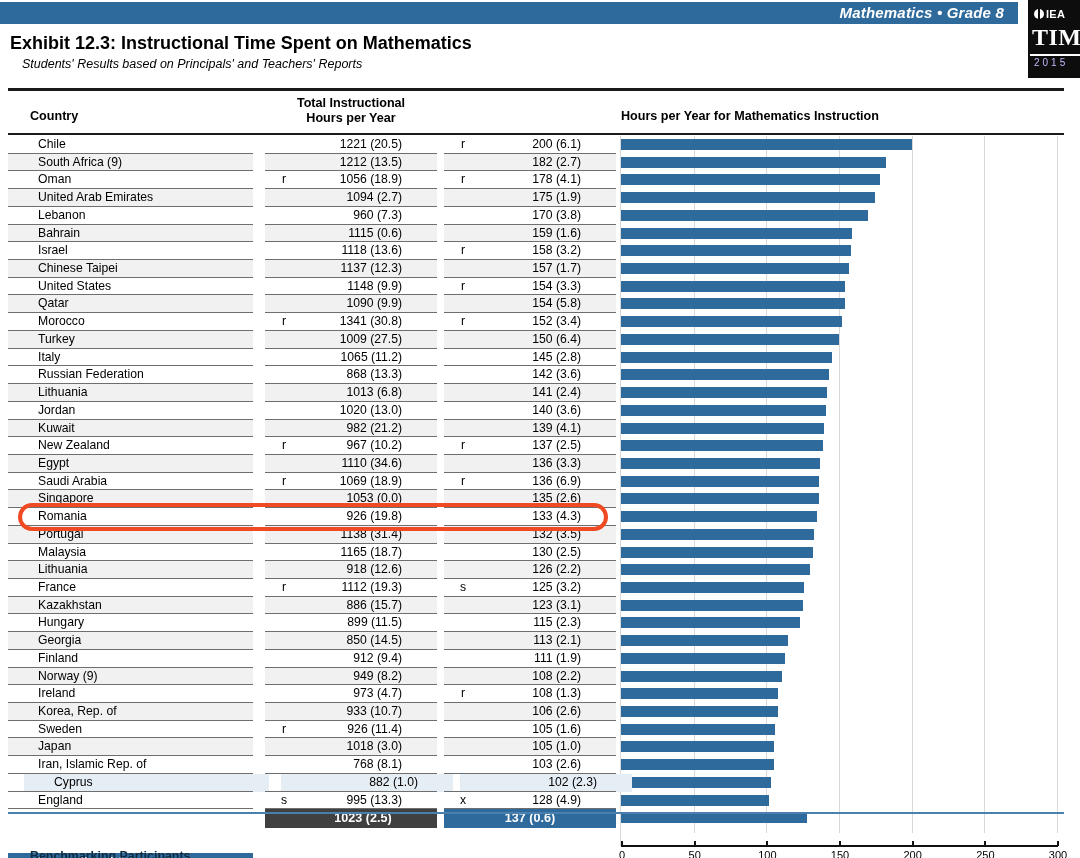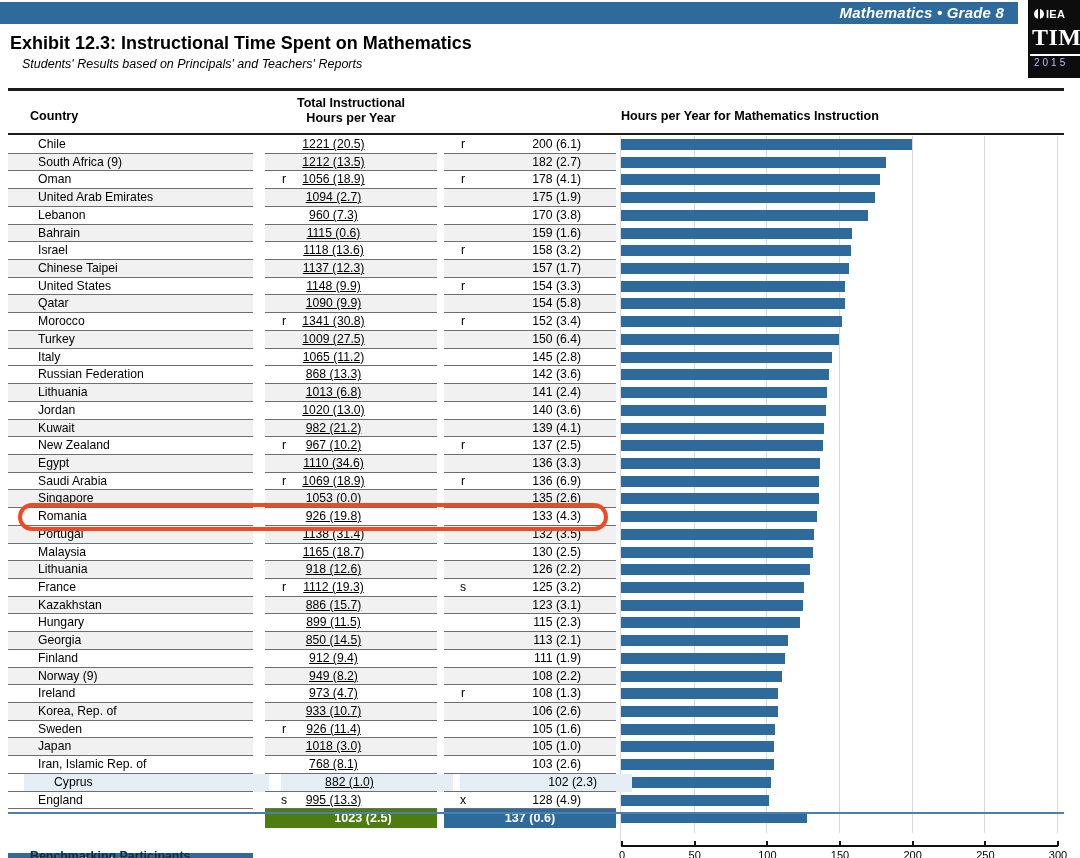--- a/index.html
+++ b/index.html
@@ -118,21 +118,21 @@
   }
   .cell {
     position: absolute;
     top: 0; height: 17.72px;
     line-height: 17.3px;
     font-size: 12.2px;
     color: #000;
   }
   .c-country { left: 8px; width: 245px; padding-left: 30px; }
   .c-flagT   { left: 265px; width: 38px; text-align: center; }
-  .c-total   { left: 265px; width: 172px; padding-right: 35px; text-align: center; text-decoration: underline; }
+  .c-total   { left: 265px; width: 172px; padding-right: 35px; text-align: right; }
   .c-flagM   { left: 444px; width: 38px; text-align: center; }
   .c-math    { left: 444px; width: 172px; padding-right: 35px; text-align: right; }
 
   .band .c-country, .band .c-total, .band .c-math { background: #f1f1f1; border-radius: 8px; }
   .band .c-flagT, .band .c-flagM { background: transparent; }
   .band .zone { background: #f1f1f1; }
   .zone { position: absolute; top: 0; height: 17.72px; }
   .z1 { left: 8px; width: 245px; }
   .z2 { left: 265px; width: 172px; }
   .z3 { left: 444px; width: 172px; }
@@ -861,21 +861,21 @@
         <div class="cell c-flagT">s</div>
         <div class="cell c-total">995 (13.3)</div>
         <div class="cell c-flagM">x</div>
         <div class="cell c-math">128 (4.9)</div>
         <div class="ul ul1"></div>
         <div class="ul ul2"></div>
         <div class="ul ul3"></div>
       </div>
       <div class="avgrow">
         <div class="seg seg-country" style="background: rgb(46, 106, 155);">International Average</div>
-        <div class="seg seg-total" style="background: #4d7c0f; padding-left: 24px;">1023 (2.5)</div>
+        <div class="seg seg-total" style="background: #404040; padding-left: 24px;">1023 (2.5)</div>
         <div class="seg seg-math" style="background: rgb(46, 106, 155);">137 (0.6)</div>
       </div>
     </div>
 
   <div class="bench-sep"></div>
 
   <div class="axis-line"></div>
   <div id="axis-ticks">
       <div class="tick" style="left: 621px;"></div>
       <div class="ticklabel" style="left: 622px;">0</div>

